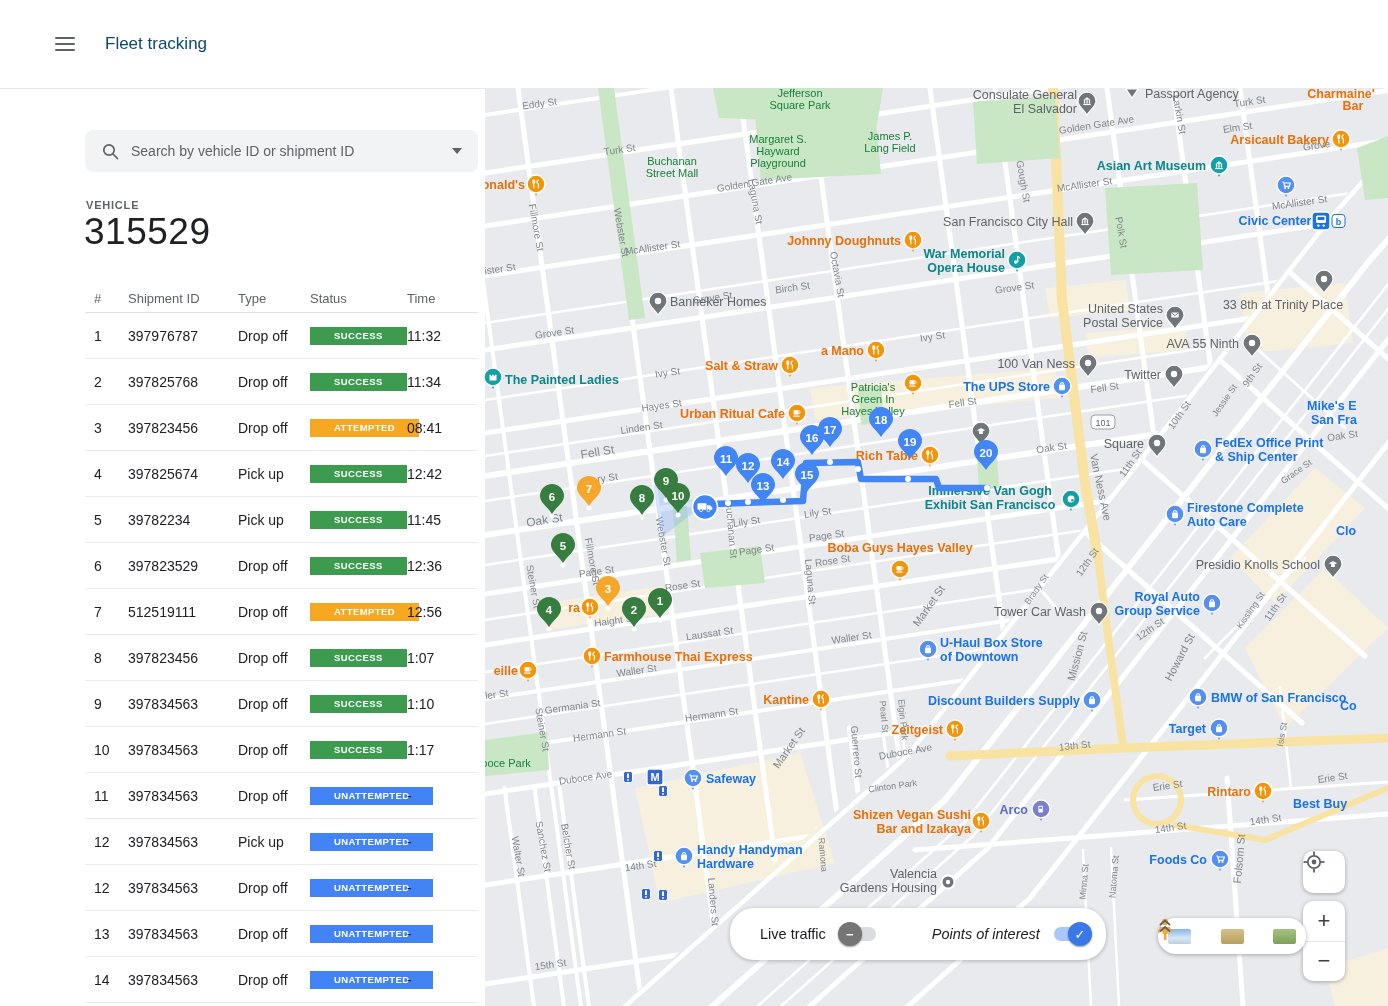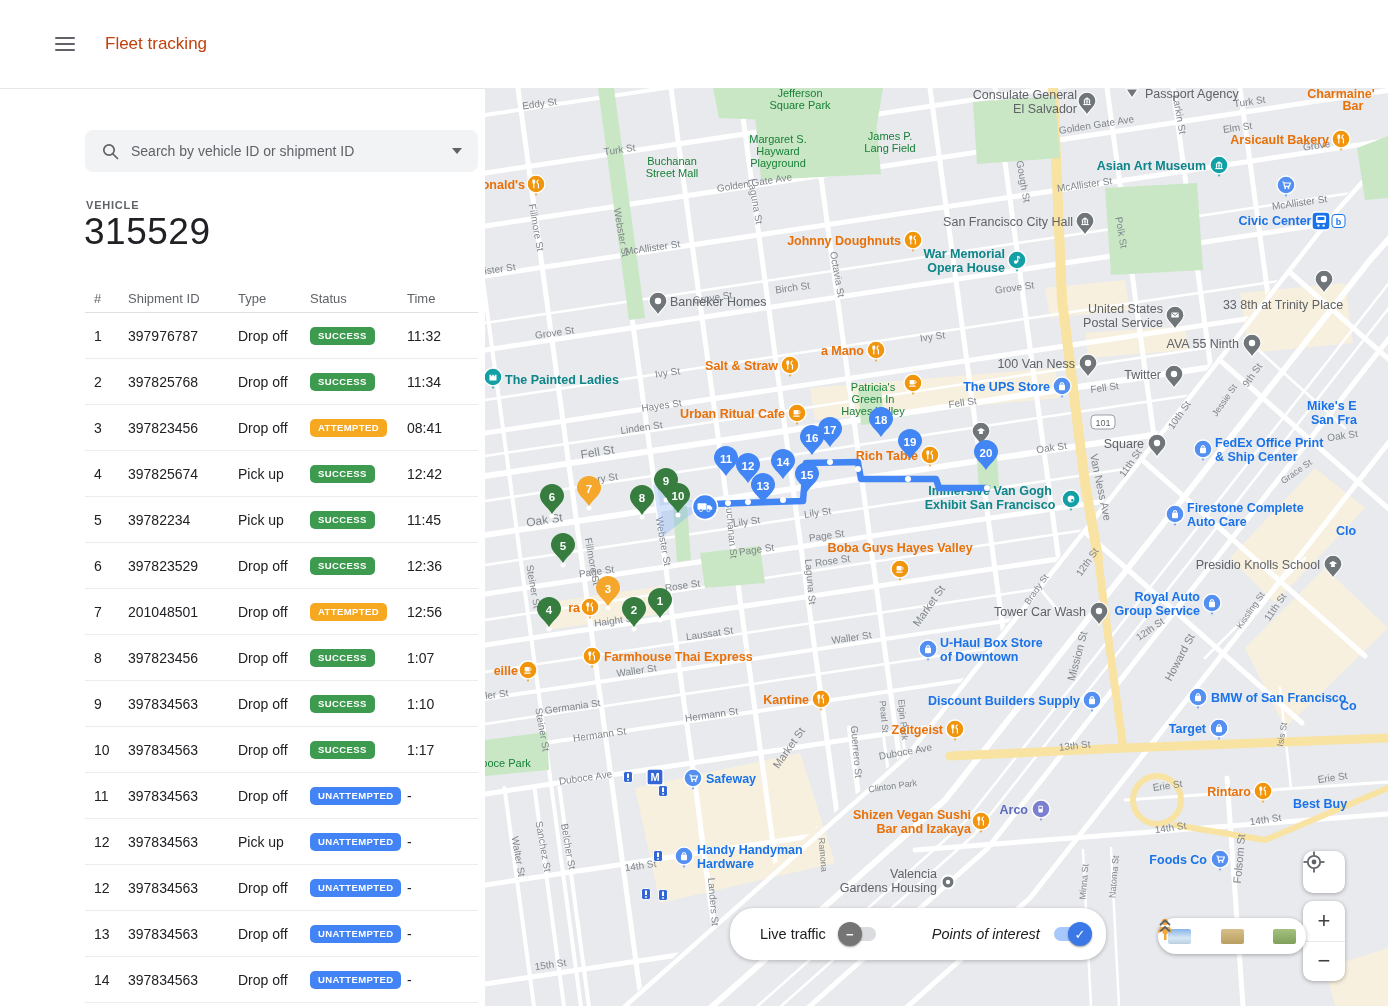--- a/index.html
+++ b/index.html
@@ -4,40 +4,40 @@
 <style>
   html,body{margin:0;padding:0;}
   body{width:1388px;height:1006px;overflow:hidden;position:relative;background:#fff;
        font-family:"Liberation Sans","DejaVu Sans",sans-serif;color:#202124;}
   
   .appbar{position:absolute;left:0;top:0;width:1388px;height:88px;background:#fff;
           border-bottom:1px solid #e4e6e8;display:flex;align-items:center;}
   .hamburger{width:20px;height:14px;margin-left:55px;display:flex;flex-direction:column;
              justify-content:space-between;cursor:pointer;}
   .hamburger span{display:block;height:2px;background:#5f6368;border-radius:1px;}
-  .appbar-title{font-size:17px;color:#c2410c;margin-left:30px;}
+  .appbar-title{font-size:17px;color:#0c4a6e;margin-left:30px;}
   
   .panel{position:absolute;left:0;top:89px;width:485px;height:917px;background:#fff;}
   .searchbox{position:absolute;left:85px;top:41px;width:393px;height:42px;background:#f1f3f4;
              border-radius:8px;display:flex;align-items:center;}
   .searchbox .mag{margin-left:17px;}
   .searchbox input{border:none;background:transparent;outline:none;flex:1;margin-left:10px;
                    font-size:14px;color:#0369a1;font-family:inherit;}
   .searchbox input::placeholder{color:#5f6368;}
   .caret{width:0;height:0;border-left:5px solid transparent;border-right:5px solid transparent;
          border-top:6px solid #5f6368;margin-right:16px;cursor:pointer;}
   .veh-label{position:absolute;left:86px;top:110px;font-size:11px;font-weight:bold;
              letter-spacing:.8px;color:#5f6368;}
   .veh-id{position:absolute;left:84px;top:122px;font-size:37px;color:#202124;letter-spacing:.5px;}
   .table{position:absolute;left:85px;top:196px;width:393px;}
   .trow{display:grid;grid-template-columns:34px 110px 72px 97px 1fr;align-items:center;
         height:45px;border-bottom:1px solid #ececec;font-size:14px;padding-left:9px;}
   .thead{height:27px;font-size:13px;color:#5f6368;border-bottom:1px solid #e0e0e0;}
   .badge{display:inline-block;font-size:9.5px;font-weight:bold;letter-spacing:.4px;color:#fff;
-         padding:4px 8px;border-radius:5px;line-height:1;}
+         padding:4px 24px;border-radius:0;line-height:1;}
   
   .map{position:absolute;left:485px;top:88px;width:903px;height:918px;overflow:hidden;background:#e8eaed;}
   .map svg{position:absolute;left:0;top:0;}
   .sat-chip{position:absolute;left:25px;top:805px;width:80px;height:80px;border-radius:10px;
             border:2px solid #fff;box-shadow:0 1px 4px rgba(0,0,0,.3);cursor:pointer;
             background:
              repeating-linear-gradient(90deg,rgba(90,95,85,.9) 0 9px,rgba(55,60,52,.9) 9px 18px),
              repeating-linear-gradient(0deg,#3a4038 0 11px,#555c50 11px 22px);}
   .sat-chip span{position:absolute;left:7px;bottom:5px;color:#fff;font-size:11px;}
   .toggle-bar{position:absolute;left:245px;top:820px;width:376px;height:52px;background:#fff;
@@ -129,21 +129,21 @@
       </div>
       <div class="trow">
         <span>6</span>
         <span>397823529</span>
         <span>Drop off</span>
         <span><span class="badge" style="background: rgb(61, 155, 79);">SUCCESS</span></span>
         <span>12:36</span>
       </div>
       <div class="trow">
         <span>7</span>
-        <span>201048501</span>
+        <span>512519111</span>
         <span>Drop off</span>
         <span><span class="badge" style="background: rgb(246, 168, 33);">ATTEMPTED</span></span>
         <span>12:56</span>
       </div>
       <div class="trow">
         <span>8</span>
         <span>397823456</span>
         <span>Drop off</span>
         <span><span class="badge" style="background: rgb(61, 155, 79);">SUCCESS</span></span>
         <span>1:07</span>

